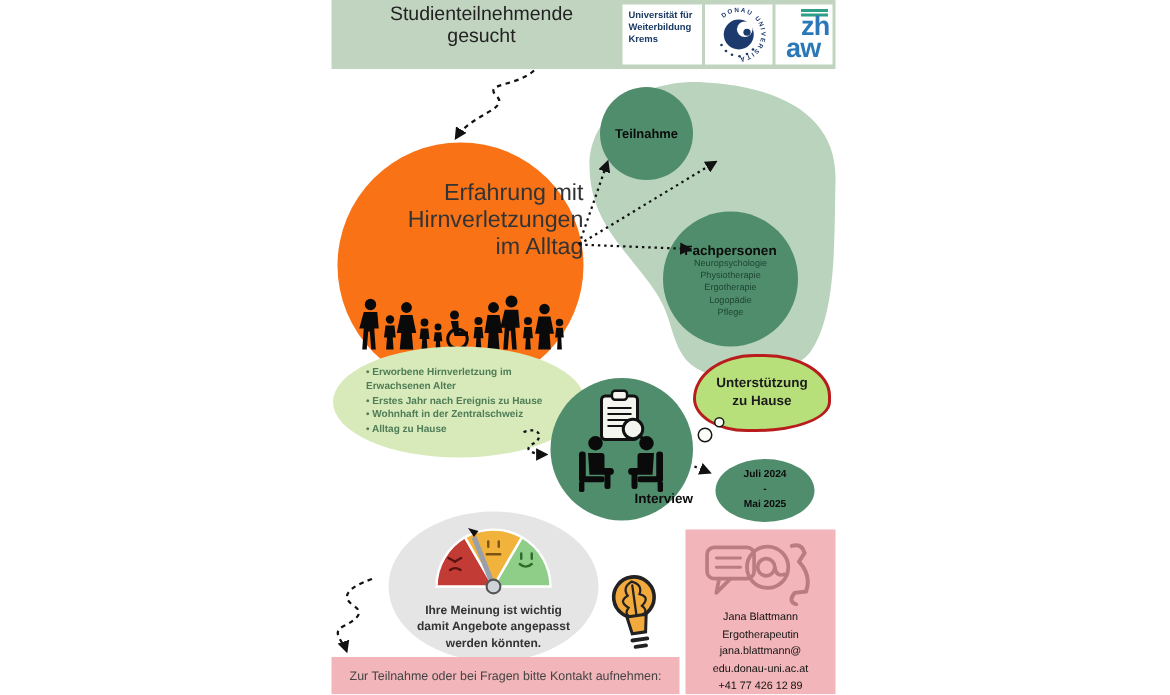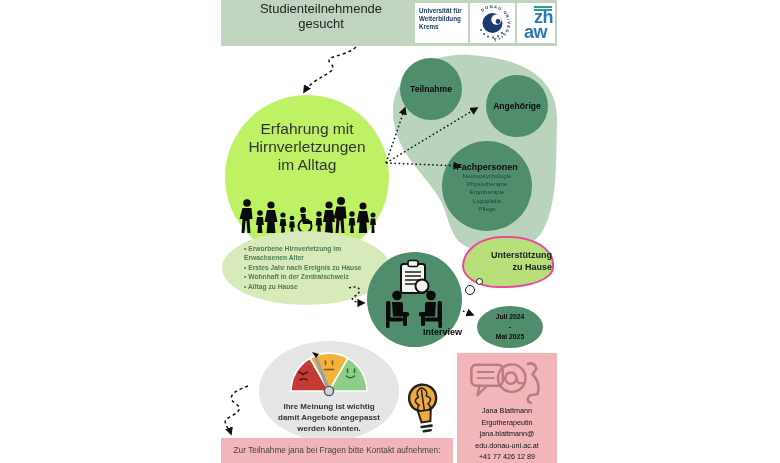--- a/index.html
+++ b/index.html
@@ -17,43 +17,43 @@
   .donau{left:249px;width:45px;}
   .zhaw{left:296px;width:38px;}
   .zhaw-bars{position:absolute;right:3px;top:3px;width:18px;}
   .zhaw-bars div{height:1.6px;background:#2e9e86;margin-bottom:1.4px;}
   .zhaw-word{position:absolute;left:0;right:2px;top:7px;color:#2b78b9;font-weight:bold;
              font-size:18px;line-height:0.82;letter-spacing:-0.5px;text-align:right;}
   .zhaw-word .l2{text-align:left;padding-left:7px;}
 
   
   .main-circle{left:225px;top:95px;width:164px;height:164px;border-radius:50%;
-               background:#bef264;text-align:center;}
+               background:#f97316;text-align:right;}
   .main-circle-text{padding-top:25px;font-size:15.5px;line-height:1.15;font-weight:500;color:#333;}
   .dark{background:#4f8d6c;border-radius:50%;text-align:center;color:#000;}
   .c-betroffene{left:400px;top:58px;width:62px;height:62px;}
   .c-angehoerige{left:486px;top:75px;width:62px;height:62px;}
   .c-fachpersonen{left:442px;top:141px;width:90px;height:90px;}
   .circ-label{font-weight:bold;font-size:8.6px;color:#0b0b0b;}
   .c-betroffene .circ-label{padding-top:26px;}
   .c-angehoerige .circ-label{padding-top:26px;}
   .c-fachpersonen .circ-label{padding-top:21px;font-size:9px;}
   .fach-items{font-size:6.1px;line-height:1.35;color:#1e4634;font-weight:500;}
 
   .criteria{left:222px;top:231px;width:168px;height:74px;border-radius:50%;background:#d8eaba;}
   .criteria ul{margin:0;padding:13px 8px 0 22px;list-style:none;}
   .criteria li{font-size:6.7px;line-height:1.4;font-weight:bold;color:#4e7d57;}
   .criteria li:before{content:"•  ";}
 
   .interview{left:367px;top:252px;width:95px;height:95px;border-radius:50%;background:#4f8d6c;}
   .interview-label{position:absolute;left:0;right:0;top:75px;text-align:right;
                    font-size:9px;font-weight:bold;color:#0b0b0b;}
 
-  .bubble{left:462px;top:236px;width:92px;height:52px;background:#b7e07b;border:2px solid #ec4899;
-          border-radius:48% 52% 58% 42% / 62% 58% 42% 46%;text-align:right;box-sizing:border-box;}
+  .bubble{left:462px;top:236px;width:92px;height:52px;background:#b7e07b;border:2px solid #b91c1c;
+          border-radius:48% 52% 58% 42% / 62% 58% 42% 46%;text-align:center;box-sizing:border-box;}
   .bubble-text{padding-top:11px;font-size:9px;line-height:1.35;font-weight:600;color:#1c1c1c;}
   .t-dot{background:#fdfdf8;border:1.5px solid #161616;border-radius:50%;}
   .t-dot1{left:465px;top:285px;width:8px;height:8px;}
   .t-dot2{left:476px;top:278px;width:5px;height:5px;}
 
   .period{left:477px;top:306px;width:66px;height:42px;border-radius:50%;background:#4f8d6c;
           text-align:center;}
   .period-text{padding-top:6px;font-size:6.8px;line-height:1.45;font-weight:bold;color:#0b0b0b;}
 
   .feedback{left:259px;top:341px;width:140px;height:100px;border-radius:50%;background:#e5e5e5;
@@ -161,23 +161,20 @@
           <path d="M 122 18 h 8 l 2.3 11.5 h -2.9 l 0.8 10.5 h -8.4 l 0.8 -10.5 h -2.9 z"></path>
         <circle cx="136" cy="22" r="2.5"></circle>
           <path d="M 133.8 25.5 h 4.4 l 0.7 6.5 h -1.7 l 0.4 8 h -3.2 l 0.4 -8 h -1.7 z"></path>
       </g>
     </svg>
   </div>
 
   <div class="abs dark c-betroffene">
     <div class="circ-label">Teilnahme</div>
   </div>
-  <div class="abs dark c-angehoerige">
-    <div class="circ-label">Angehörige</div>
-  </div>
   <div class="abs dark c-fachpersonen">
     <div class="circ-label">Fachpersonen</div>
     <div class="fach-items">
       <div>Neuropsychologie</div>
       <div>Physiotherapie</div>
       <div>Ergotherapie</div>
       <div>Logopädie</div>
       <div>Pflege</div>
     </div>
   </div>
@@ -269,21 +266,21 @@
 
   <svg class="abs bulb" width="38" height="54" viewBox="0 0 38 54">
     <circle cx="19" cy="17" r="13.5" fill="#f3aa3c" stroke="#222" stroke-width="2.4"></circle>
     <path d="M 19 6.5 q -7 3 -4 9 q -7 3 -0.5 8 q -5 5 3.5 7 M 19 6.5 q 7 3 4 9 q 7 3 0.5 8 q 5 5 -3.5 7 M 19 9 v 20" fill="none" stroke="#222" stroke-width="1.5" stroke-linecap="round"></path>
     <path d="M 12.5 29.5 L 25.5 29.5 L 23.5 41 L 14.5 41 Z" fill="#f3aa3c" stroke="#222" stroke-width="2"></path>
     <line x1="14" y1="45.5" x2="24" y2="45.5" stroke="#222" stroke-width="2.6" stroke-linecap="round"></line>
     <line x1="15.5" y1="50" x2="22.5" y2="50" stroke="#222" stroke-width="2.6" stroke-linecap="round"></line>
   </svg>
 
   <div class="abs strip">
-    <div class="strip-text">Zur Teilnahme jana bei Fragen bitte Kontakt aufnehmen:</div>
+    <div class="strip-text">Zur Teilnahme oder bei Fragen bitte Kontakt aufnehmen:</div>
   </div>
 
   <div class="abs contact">
     <svg style="margin:5px auto 0;" width="76" height="46" viewBox="0 0 80 48" fill="none" stroke="#bb7b82" stroke-width="2.6" stroke-linecap="round" stroke-linejoin="round">
       <rect x="2.5" y="7" width="33" height="22" rx="5"></rect>
       <path d="M 11 29 L 9 39 L 19 29"></path>
       <path d="M 9 14.5 h 17 M 9 21 h 17" stroke-width="2"></path>
       <circle cx="45" cy="21" r="14.5"></circle>
       <circle cx="44" cy="21" r="6"></circle>
       <path d="M 50 21 q 1 7 7 5"></path>

